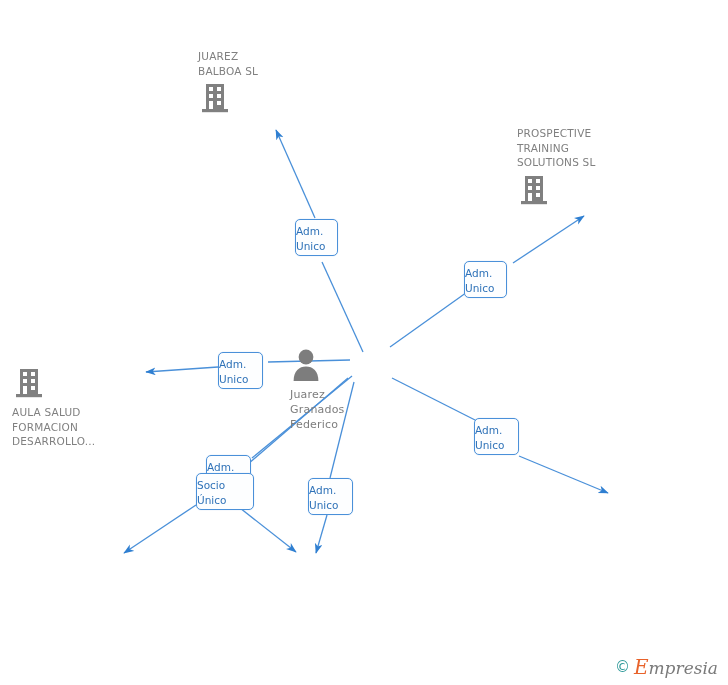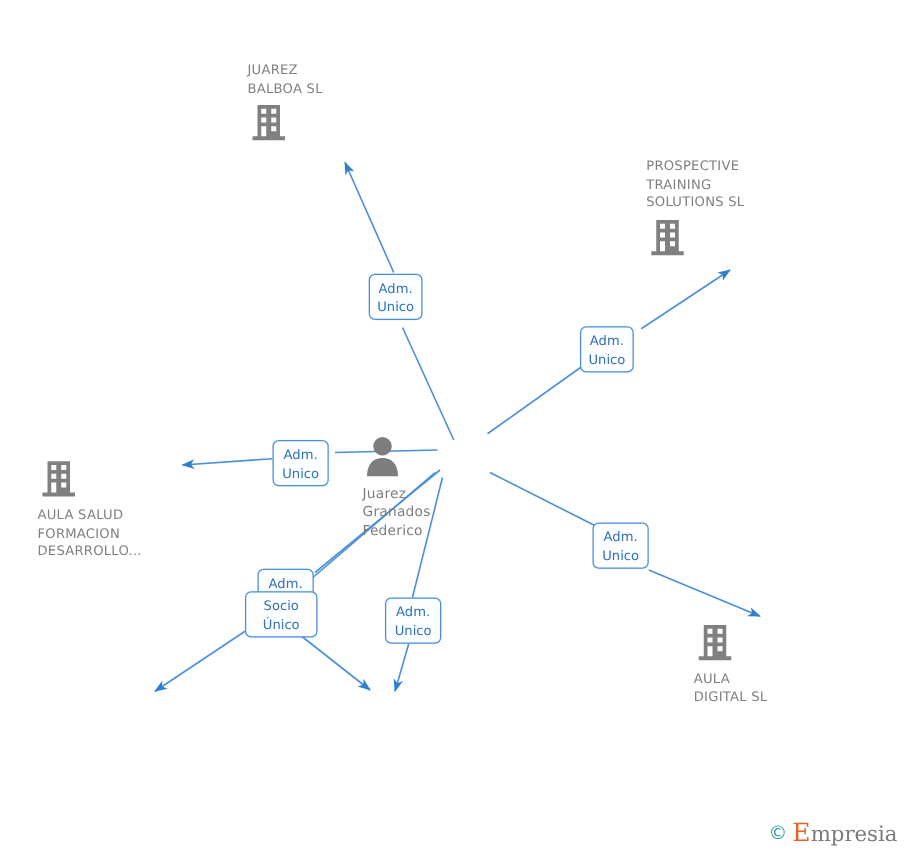--- a/index.html
+++ b/index.html
@@ -66,21 +66,21 @@
   
   .chip {
     position: absolute;
     box-sizing: border-box;
     border: 1.3px solid #4a90d9;
     border-radius: 5px;
     background: #fdfeff;
     color: #2f72b8;
     font-size: 10.5px;
     line-height: 15px;
-    text-align: center;
+    text-align: left;
     padding: 4px 0 5px 0;
     white-space: pre-line;
     z-index: 5;
     box-shadow: 0 0 0 0.5px rgba(74,144,217,0.10);
   }
 
   
   #watermark {
     position: absolute;
     right: 10px;
@@ -91,20 +91,21 @@
     z-index: 8;
     user-select: none;
   }
   #watermark .copy {
     color: #2f9a9a;
     font-size: 15px;
     line-height: 1;
   }
   #watermark .mark {
     font-family: "DejaVu Serif", "Liberation Serif", serif;
+    font-style: italic;
     font-size: 17px;
     line-height: 1;
     color: #7a7a7a;
   }
   #watermark .mark .cap {
     color: #e8622a;
     font-size: 20px;
   }
 </style>
 </head>
@@ -169,54 +170,38 @@
         <rect x="11" y="6" width="4" height="4" fill="#ffffff"></rect>
         <rect x="19" y="6" width="4" height="4" fill="#ffffff"></rect>
         <rect x="11" y="13" width="4" height="4" fill="#ffffff"></rect>
         <rect x="19" y="13" width="4" height="4" fill="#ffffff"></rect>
         <rect x="11" y="20" width="4" height="8" fill="#ffffff"></rect>
         <rect x="19" y="20" width="4" height="4" fill="#ffffff"></rect>
       </svg>
     </span>
   </div>
 
-  <div class="node" style="left:105px; top:366px;">
+  <div class="node" style="left:87px; top:366px;">
     <span class="glyph">
       <svg width="34" height="34" viewBox="0 0 34 34" xmlns="http://www.w3.org/2000/svg">
         <rect x="8" y="3" width="18" height="26" fill="#808080"></rect>
         <rect x="4" y="28" width="26" height="3.2" fill="#808080"></rect>
         <rect x="11" y="6" width="4" height="4" fill="#ffffff"></rect>
         <rect x="19" y="6" width="4" height="4" fill="#ffffff"></rect>
         <rect x="11" y="13" width="4" height="4" fill="#ffffff"></rect>
         <rect x="19" y="13" width="4" height="4" fill="#ffffff"></rect>
         <rect x="11" y="20" width="4" height="8" fill="#ffffff"></rect>
         <rect x="19" y="20" width="4" height="4" fill="#ffffff"></rect>
       </svg>
     </span>
     <span class="caption">AULA SALUD
 FORMACION
 DESARROLLO...</span>
   </div>
 
-  <div class="node" style="left:630px; top:497px;">
-    <span class="glyph">
-      <svg width="34" height="34" viewBox="0 0 34 34" xmlns="http://www.w3.org/2000/svg">
-        <rect x="8" y="3" width="18" height="26" fill="#808080"></rect>
-        <rect x="4" y="28" width="26" height="3.2" fill="#808080"></rect>
-        <rect x="11" y="6" width="4" height="4" fill="#ffffff"></rect>
-        <rect x="19" y="6" width="4" height="4" fill="#ffffff"></rect>
-        <rect x="11" y="13" width="4" height="4" fill="#ffffff"></rect>
-        <rect x="19" y="13" width="4" height="4" fill="#ffffff"></rect>
-        <rect x="11" y="20" width="4" height="8" fill="#ffffff"></rect>
-        <rect x="19" y="20" width="4" height="4" fill="#ffffff"></rect>
-      </svg>
-    </span>
-    <span class="caption">AULA
-DIGITAL  SL</span>
-  </div>
 
 
 
   <div class="node person" style="left:365px; top:348px;">
     <span class="glyph">
       <svg width="32" height="34" viewBox="0 0 32 34" xmlns="http://www.w3.org/2000/svg">
         <circle cx="16" cy="9" r="7.4" fill="#7d7d7d"></circle>
         <path d="M3.6,33 C3.6,22.6 9.2,18.4 16,18.4 C22.8,18.4 28.4,22.6 28.4,33 Z" fill="#7d7d7d"></path>
       </svg>
     </span>

